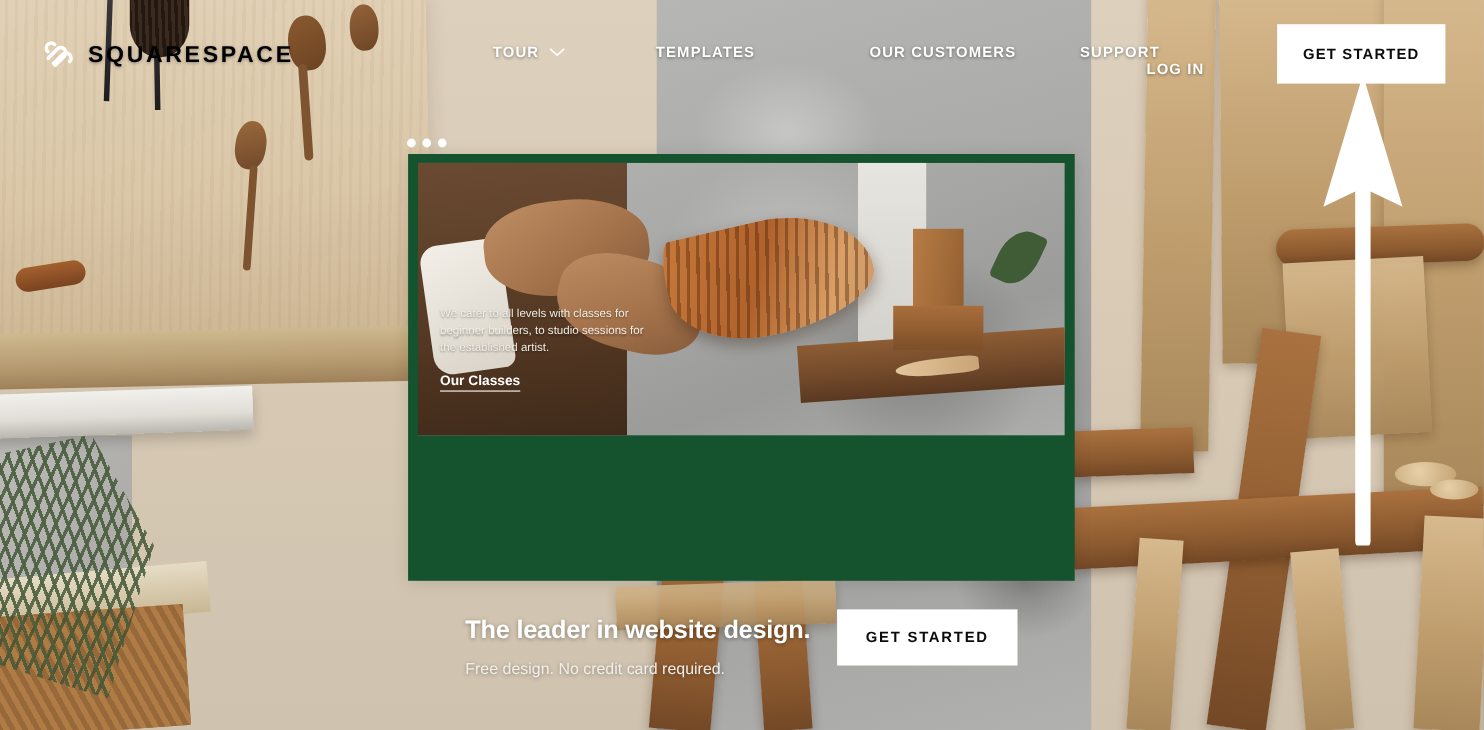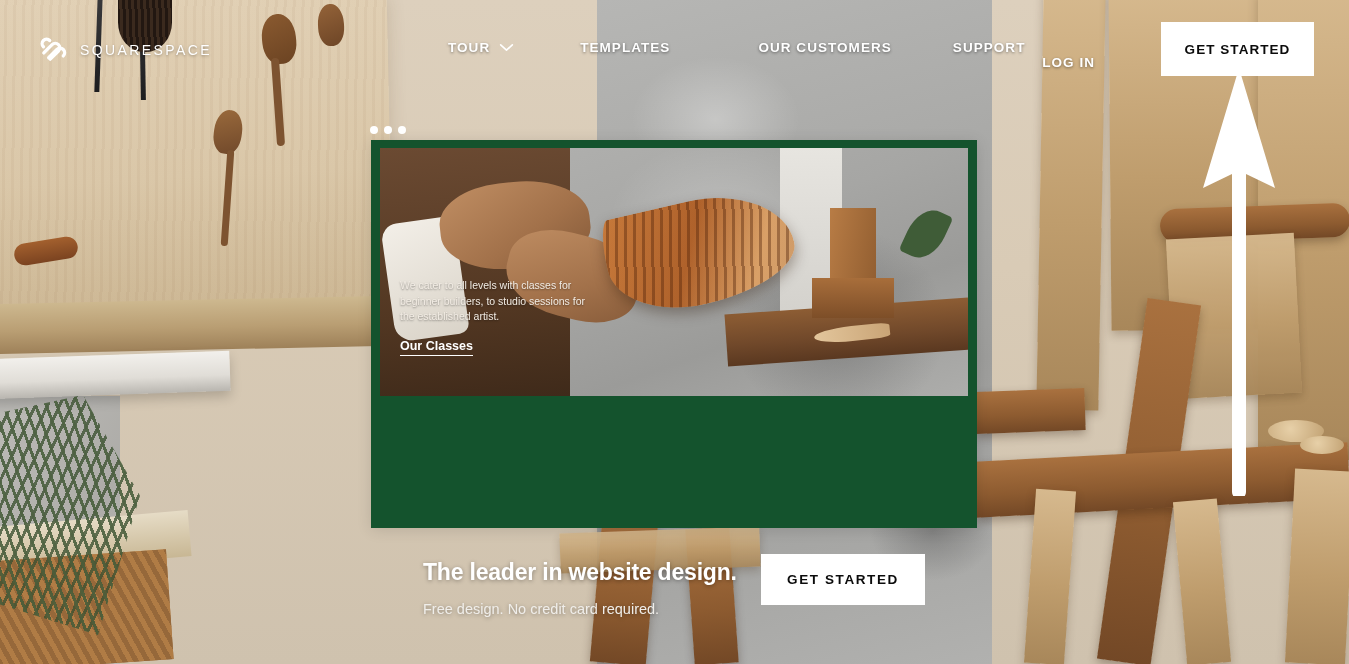--- a/index.html
+++ b/index.html
@@ -99,36 +99,36 @@
   .header {
     position:absolute; left:0; top:0; width:1349px; height:97px;
     z-index:20;
   }
   .logo {
     position:absolute; left:38px; top:34px;
     display:flex; align-items:center; gap:11px;
   }
   .logo-mark { width:31px; height:31px; display:block; }
   .logo-text {
-    color:#ffffff; font-size:14px; letter-spacing:2.4px; font-weight:400;
+    color:#000000; font-size:21px; letter-spacing:2.4px; font-weight:700;
     text-shadow:0 1px 3px rgba(0,0,0,.35);
   }
   .nav-center {
     position:absolute; left:448px; top:40px;
-    display:flex; align-items:center; gap:0;
+    display:flex; align-items:center; gap:16px;
   }
   .nav-link {
     color:#fff; font-size:13.5px; letter-spacing:1.05px; font-weight:700;
     text-shadow:0 1px 3px rgba(0,0,0,.45);
     cursor:pointer; white-space:nowrap;
   }
   .nav-item { display:flex; align-items:center; gap:9px; }
   #nav-tour { margin-right:66px; }
   #nav-templates { margin-right:88px; }
-  #nav-customers { margin-right:61px; }
+  #nav-customers { margin-right:42px; }
   .chev { width:15px; height:9px; display:block; }
   .nav-right {
     position:absolute; right:35px; top:22px;
     display:flex; align-items:center;
   }
   .login {
     color:#fff; font-size:13.5px; letter-spacing:1.05px; font-weight:700;
     text-shadow:0 1px 3px rgba(0,0,0,.45);
     margin-right:66px; margin-top:26px; cursor:pointer; white-space:nowrap;
   }

